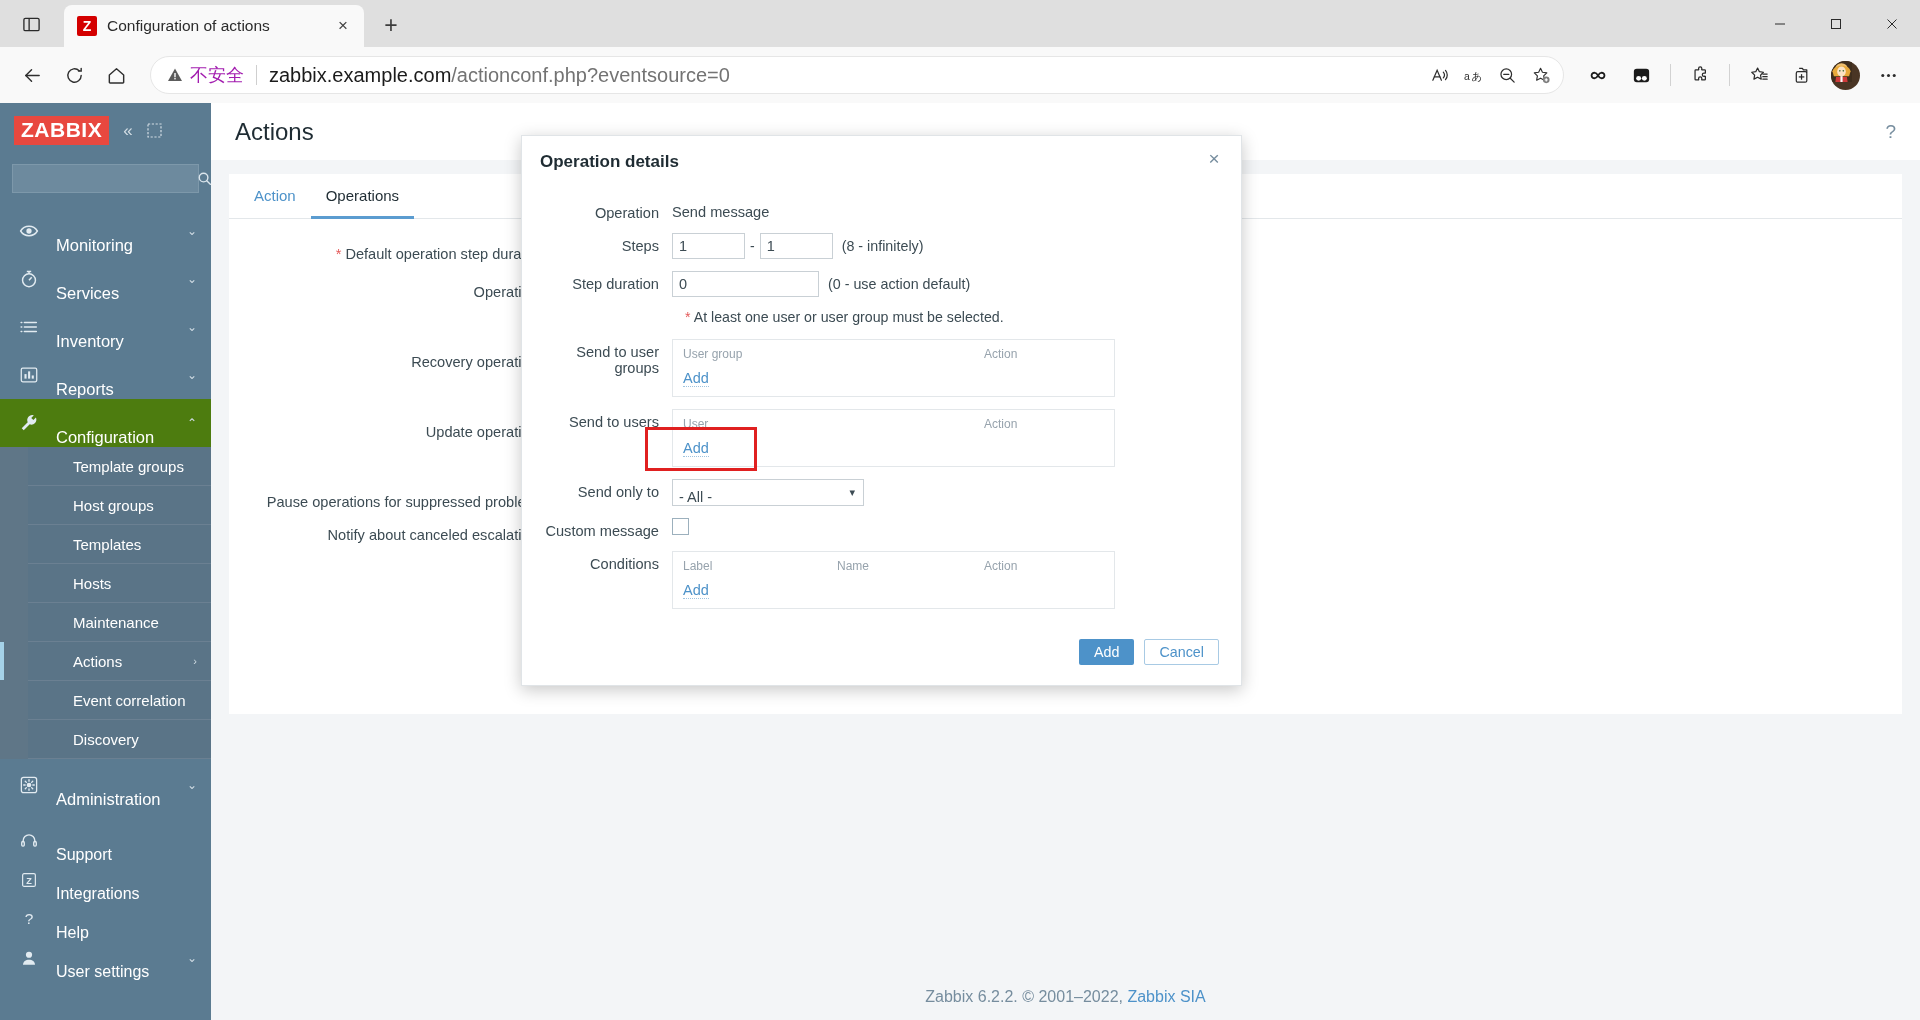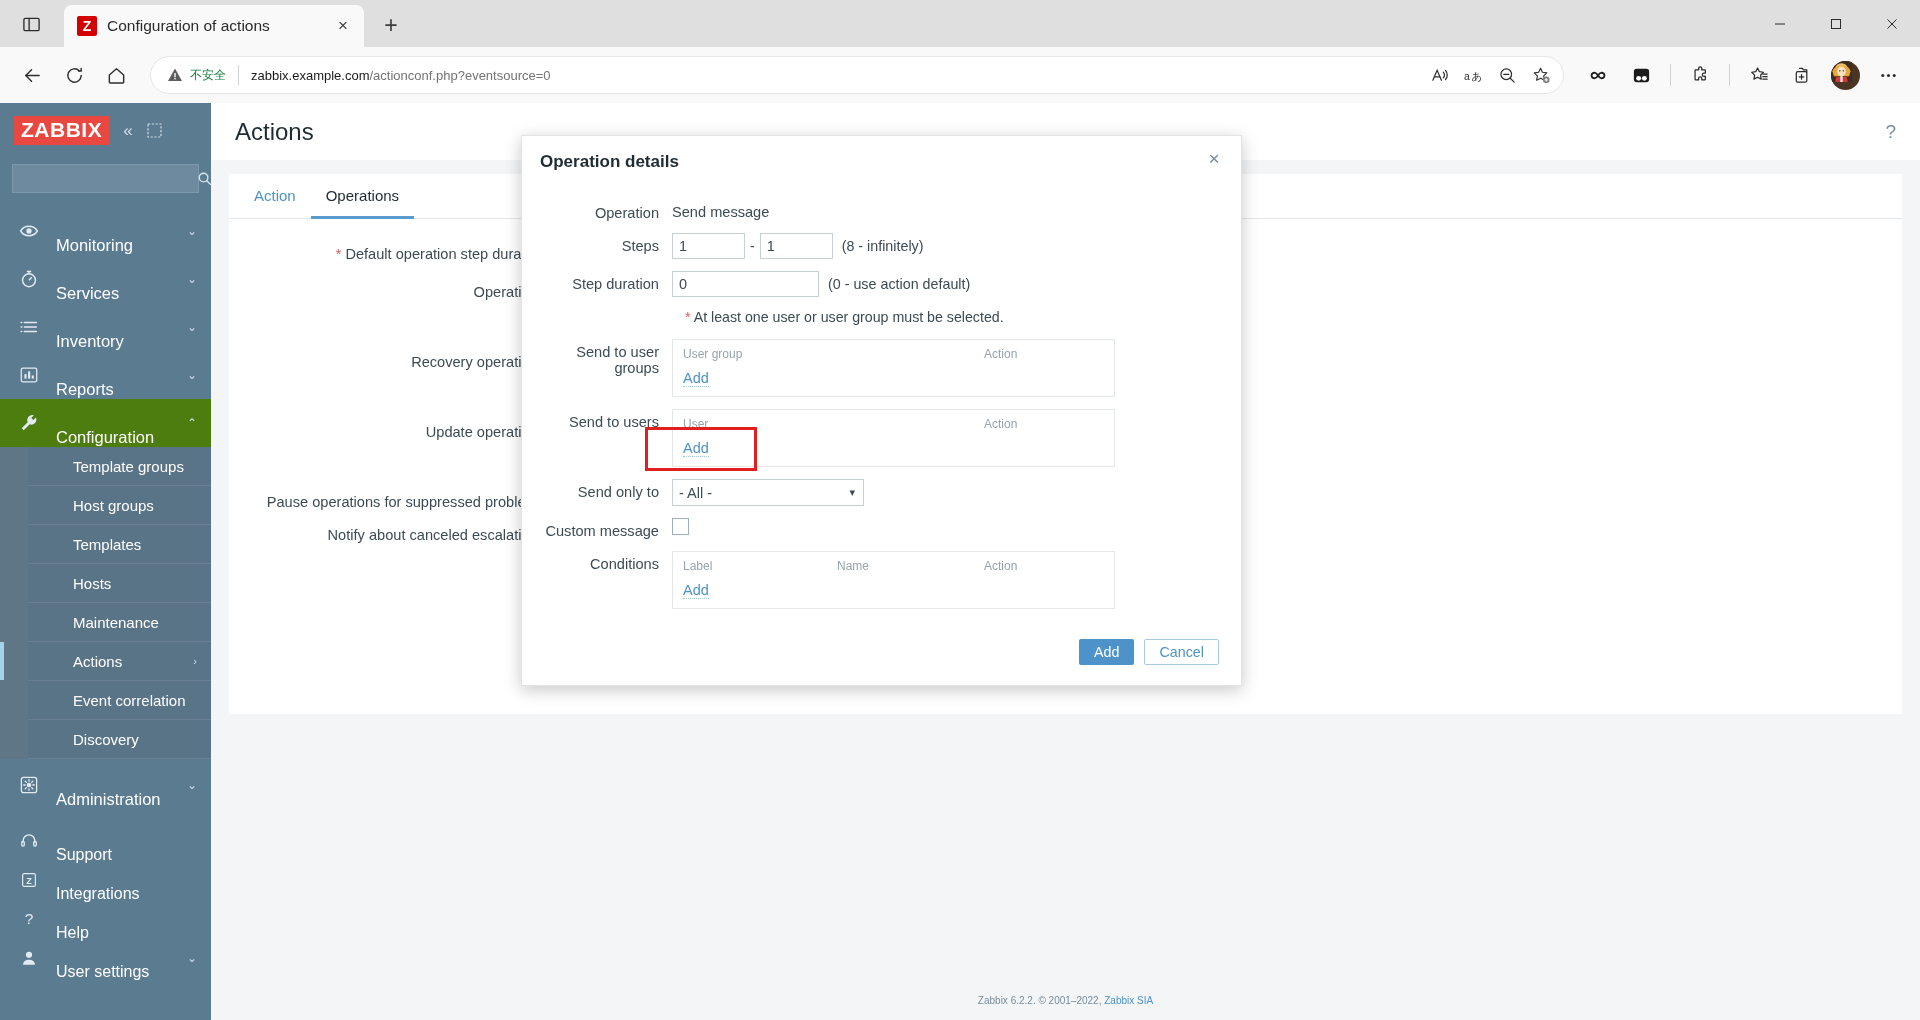--- a/index.html
+++ b/index.html
@@ -115,32 +115,32 @@
     margin: 0 12px;
     border: 1px solid #e6e6e6;
     min-width: 0;
   }
   .omni-warn {
     display: flex; align-items: center; gap: 7px;
     flex: 0 0 auto;
   }
   .omni-warn svg { width: 16px; height: 16px; }
   .omni-warn-text {
-    font-size: 12px;
-    color: #15803d;
+    font-size: 18px;
+    color: #a21caf;
   }
   .omni-sep {
     width: 1px; height: 20px;
     background: #cfcfcf;
     margin: 0 12px;
     flex: 0 0 auto;
   }
   .omni-url {
     flex: 1 1 auto;
-    font-size: 13px;
+    font-size: 20px;
     color: #1b1b1b;
     white-space: nowrap;
     overflow: hidden;
   }
   .omni-url .dim { color: #737373; }
   .omni-actions { display: flex; align-items: center; gap: 2px; flex: 0 0 auto; }
   .omni-btn {
     width: 32px; height: 32px;
     display: flex; align-items: center; justify-content: center;
     border-radius: 5px;
@@ -372,21 +372,21 @@
     display: inline-flex; align-items: center;
     font-family: "Liberation Sans", sans-serif;
   }
   .btn-primary { background: #4d92c9; color: #fff; }
   .btn-ghost { background: #fff; color: #4d92c9; border-color: #a8cae4; }
 
   .footer {
     position: absolute;
     left: 0; right: 0; bottom: 14px;
     text-align: center;
-    font-size: 10px;
+    font-size: 16px;
     color: #768d9e;
   }
   .footer a { color: #4d92c9; text-decoration: none; }
 
   
   .modal-shadow {
     position: absolute;
     left: 310px; top: 32px;
     width: 721px;
     background: #fff;
@@ -440,21 +440,21 @@
   .mth-user { flex: 1 1 auto; }
   .mth-action { width: 120px; flex: 0 0 auto; }
   .msel {
     height: 27px;
     width: 192px;
     border: 1px solid #c9d0d5;
     background: #fff;
     font-size: 14.5px;
     color: #3c4b53;
     padding: 0 6px;
-    display: flex; align-items: center;
+    display: flex; align-items: flex-end;
     position: relative;
   }
   .msel .caret {
     position: absolute; right: 8px; top: 50%;
     transform: translateY(-55%);
     color: #3c4b53; font-size: 11px;
   }
   .modal-foot {
     display: flex;
     justify-content: flex-end;

